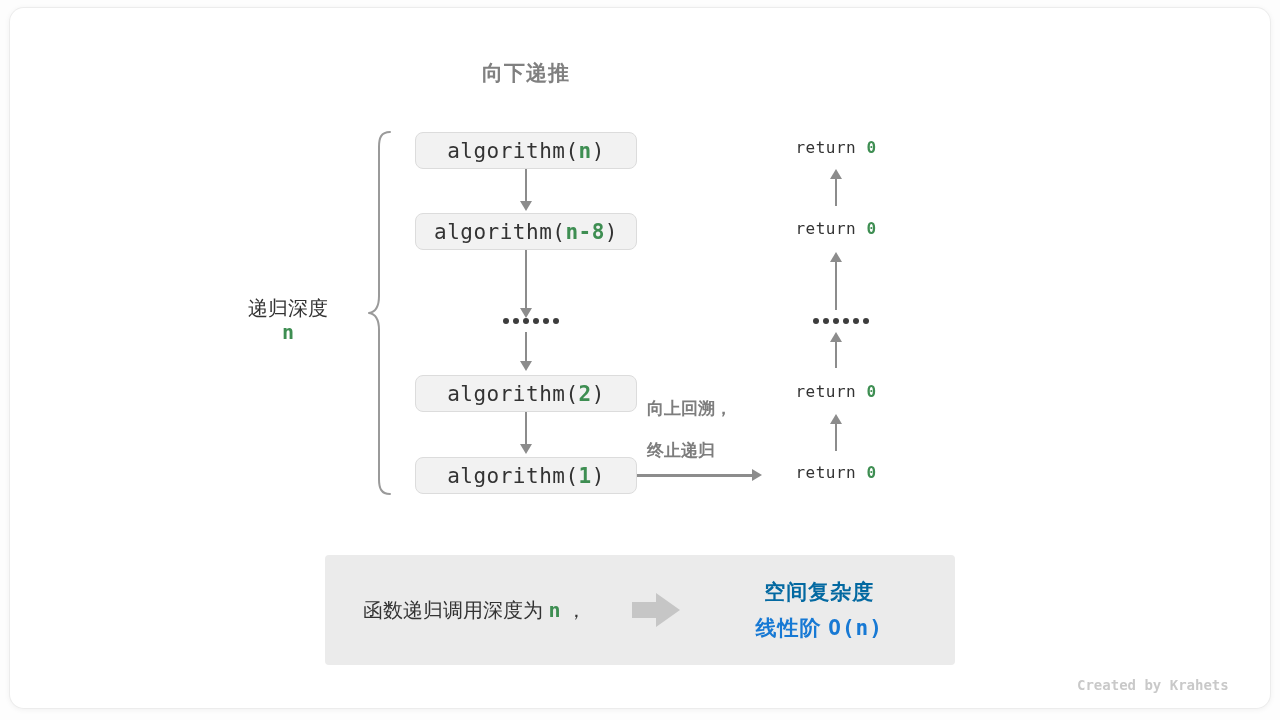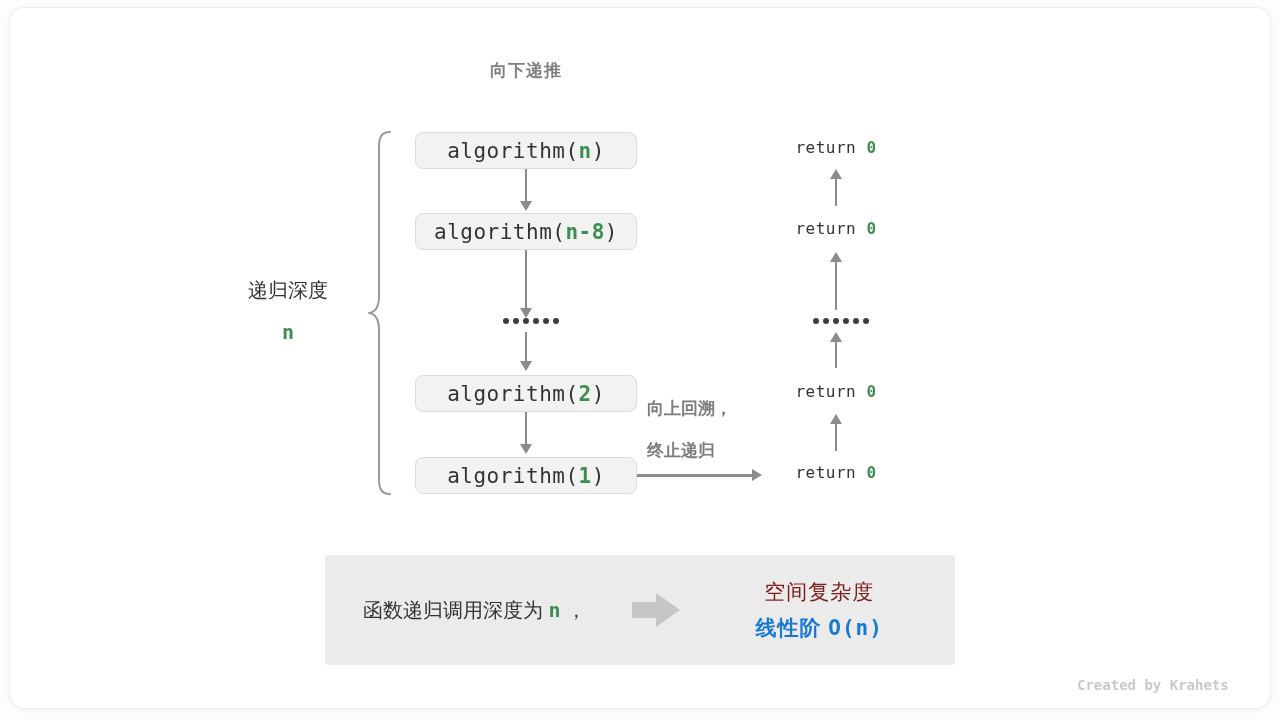--- a/index.html
+++ b/index.html
@@ -28,21 +28,21 @@
     height: 700px;
     background: #ffffff;
     border-radius: 14px;
     box-shadow: 0 0 0 1px #ececec, 0 1px 6px rgba(0,0,0,0.07);
   }
 
   .abs { position: absolute; }
 
   
   .col-header {
-    font-size: 17px;
+    font-size: 21px;
     font-weight: bold;
     color: #808080;
     letter-spacing: 1px;
     text-align: center;
     white-space: nowrap;
   }
 
   
   .call-box {
     box-sizing: border-box;
@@ -170,22 +170,22 @@
     left: 24px; top: 0;
     width: 0; height: 0;
     border-top: 17px solid transparent;
     border-bottom: 17px solid transparent;
     border-left: 24px solid #c6c6c6;
   }
 
   .summary-right { text-align: center; white-space: nowrap; }
   .summary-title {
     font-size: 21px;
-    font-weight: normal;
-    color: #7f1d1d;
+    font-weight: bold;
+    color: #0369a1;
     letter-spacing: 1px;
     margin-bottom: 8px;
   }
   .summary-value {
     font-size: 21px;
     font-weight: bold;
     color: #1779d4;
     letter-spacing: 1px;
   }
   .summary-value .mono { font-family: "DejaVu Sans Mono", "Liberation Mono", monospace; }
@@ -205,21 +205,21 @@
   <div class="card"></div>
 
   <div class="abs col-header" style="left:426px; top:59px; width:200px;">向下递推</div>
 
   <div class="abs" style="left:360px; top:128px; width:36px; height:370px;">
     <svg width="36" height="370" viewBox="0 0 36 370" fill="none" xmlns="http://www.w3.org/2000/svg">
       <path d="M30 4 C 21 4, 19 10, 19 19 L 19 168 C 19 178, 16 184, 9 185 C 16 186, 19 192, 19 202 L 19 351 C 19 360, 21 366, 30 366" stroke="#9a9a9a" stroke-width="2" fill="none" stroke-linecap="round" stroke-linejoin="round"></path>
     </svg>
   </div>
 
-  <div class="abs depth-label" style="left:208px; top:277px; width:160px;">递归深度</div>
+  <div class="abs depth-label" style="left:208px; top:295px; width:160px;">递归深度</div>
   <div class="abs depth-n" style="left:208px; top:320px; width:160px;">n</div>
 
   <div class="abs call-box" style="left:415px; top:132px; width:222px; height:37px;">
     <span>algorithm(</span>
       <span class="arg">n</span>
       <span>)</span>
   </div>
 
   <div class="abs call-box" style="left:415px; top:213px; width:222px; height:37px;">
     <span>algorithm(</span>

